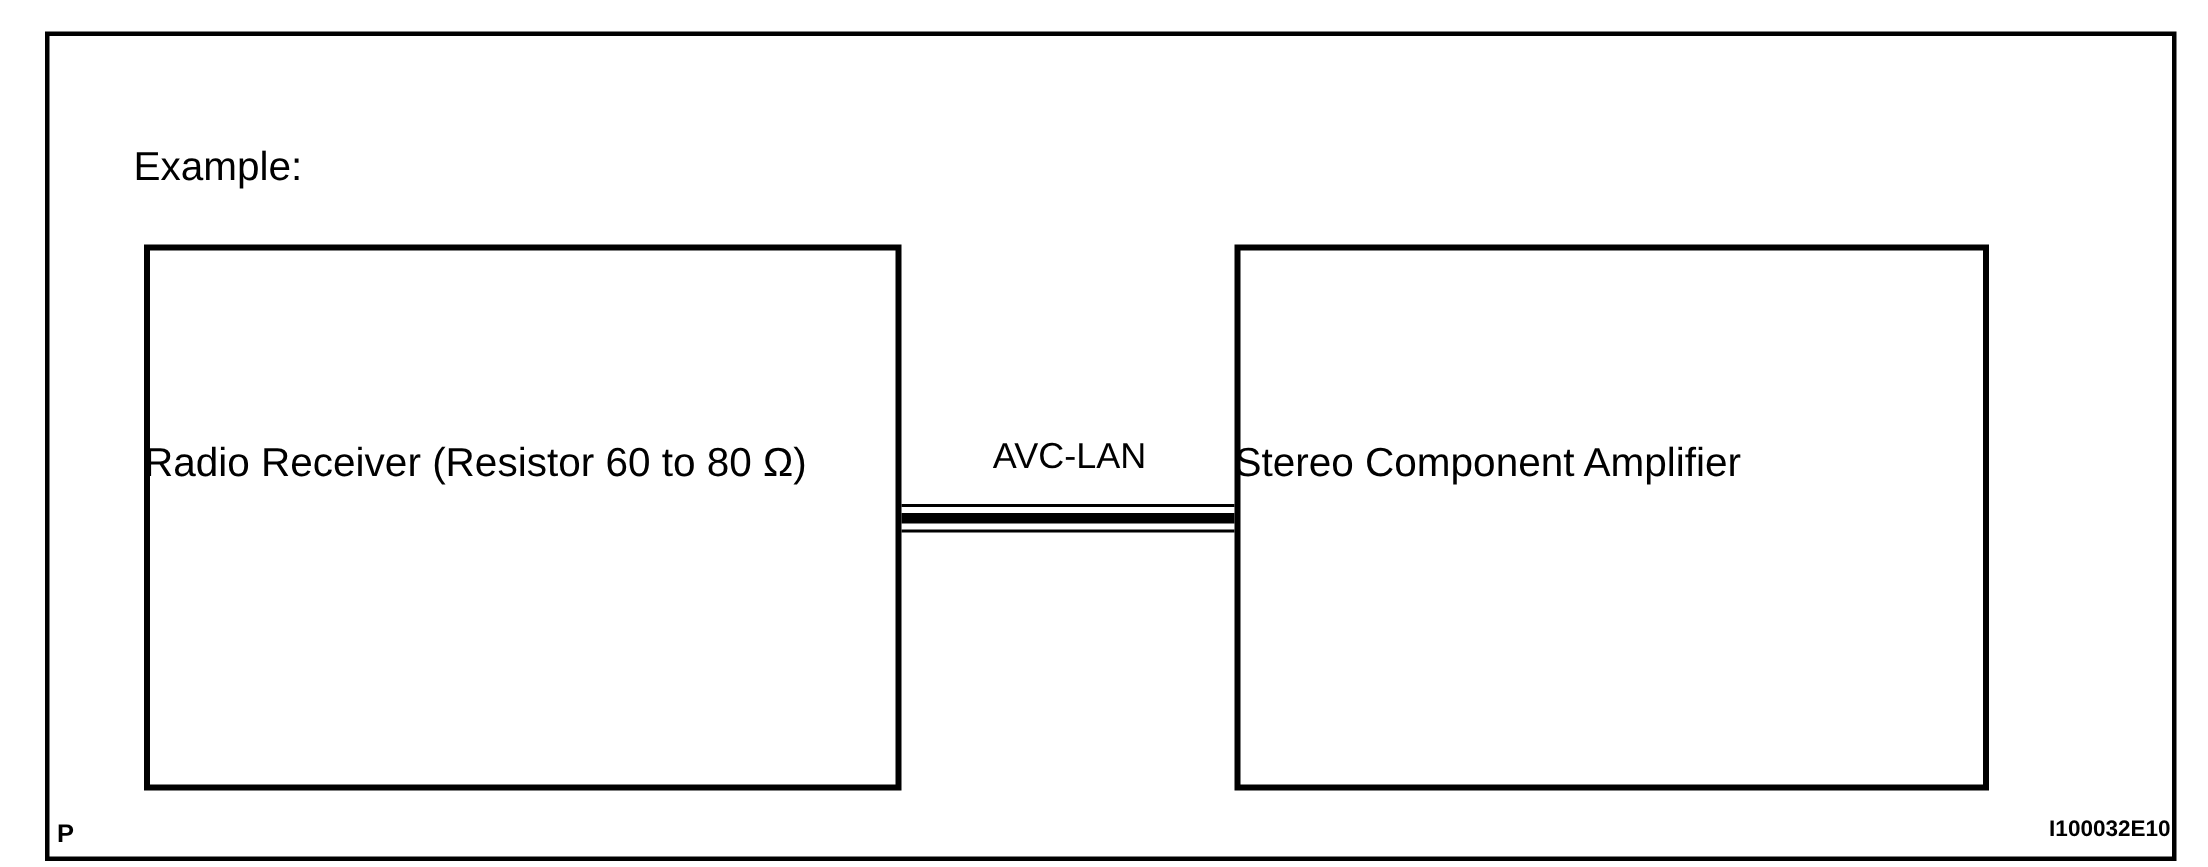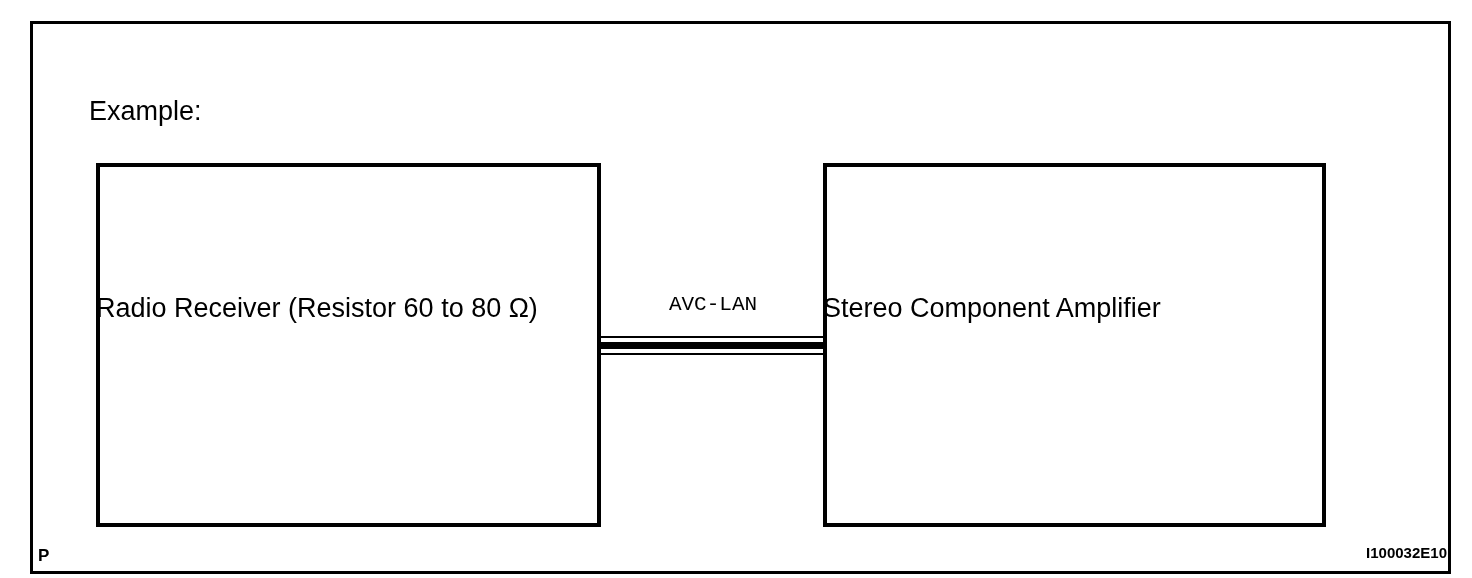--- a/index.html
+++ b/index.html
@@ -48,25 +48,24 @@
     font-size: 27px;
     line-height: 32px;
     white-space: nowrap;
   }
   .node-label.left  { left: 88px;  width: 505px; }
   .node-label.right { left: 815px; width: 570px; }
   .bus-label {
     position: absolute;
     left: 593px; top: 281px;
     width: 224px;
-    font-size: 21px;
+    font-size: 24px;
     line-height: 32px;
     text-align: center;
     white-space: nowrap;
-    font-family: Liberation Mono, monospace;
   }
   .bus-line {
     position: absolute;
     left: 593px;
     width: 224px;
     background: var(--ink);
   }
   .bus-line.top    { top: 328px; height: 2px; }
   .bus-line.middle { top: 334px; height: 7px; }
   .bus-line.bottom { top: 345px; height: 2px; }

